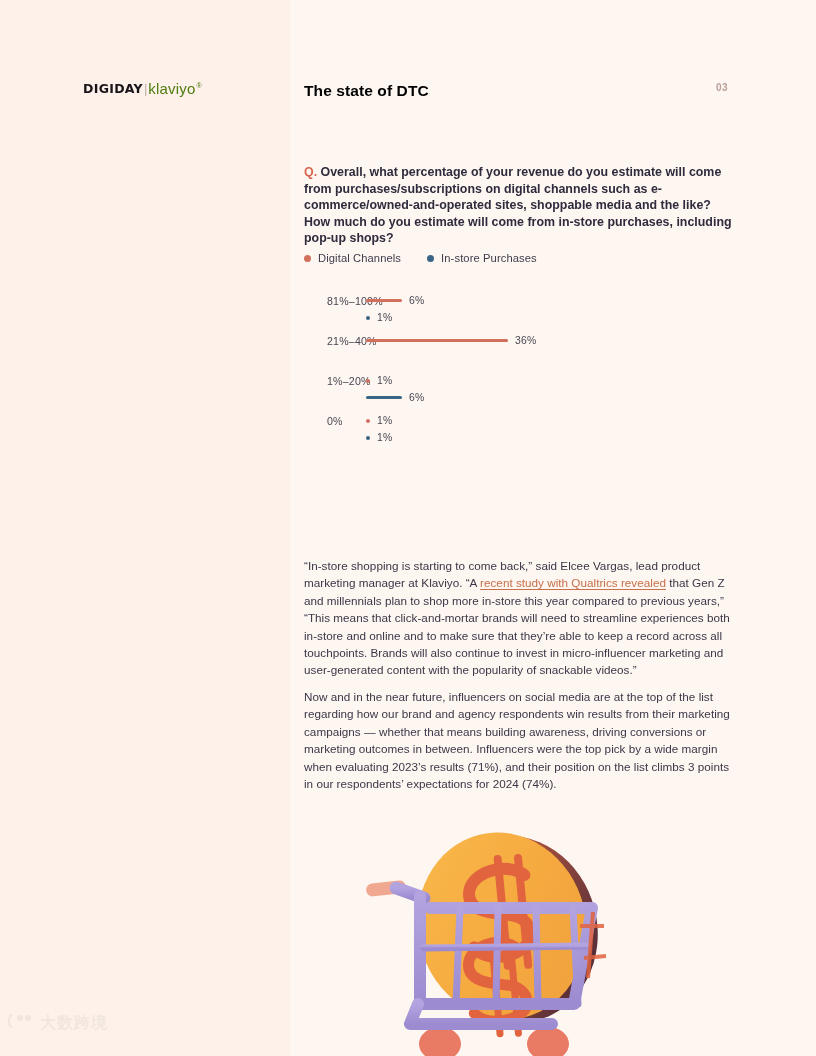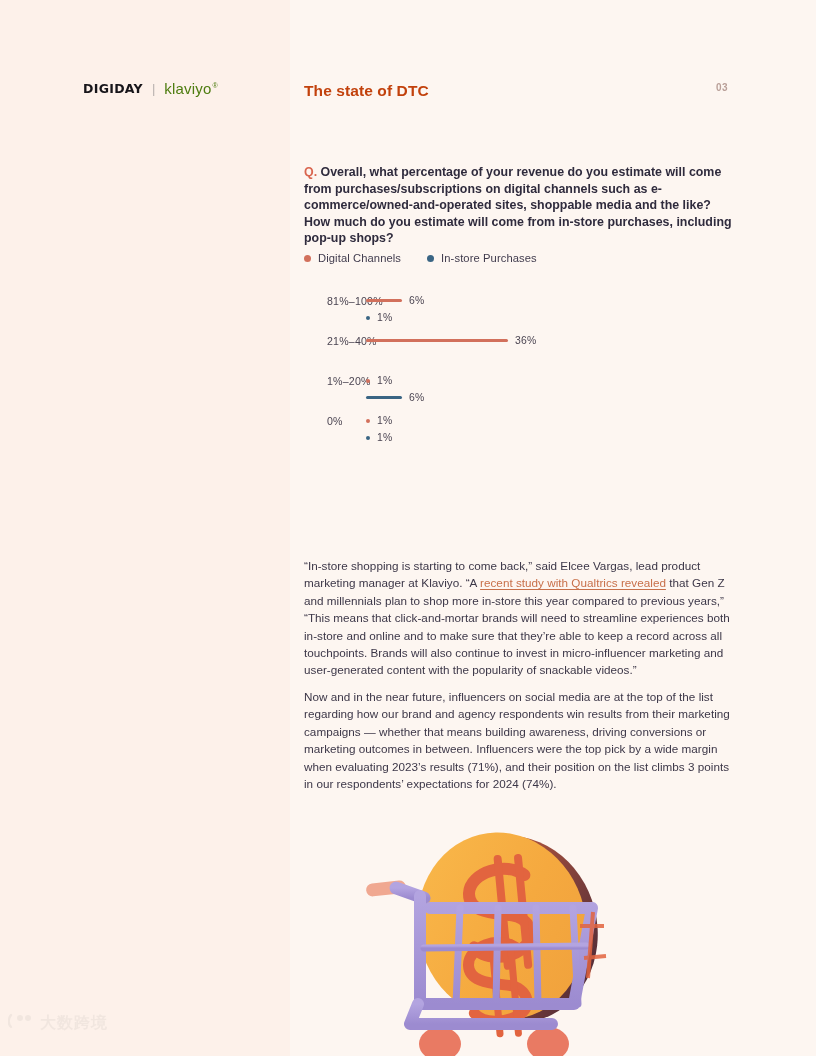--- a/index.html
+++ b/index.html
@@ -19,40 +19,40 @@
   .page-bg-right {
     position:absolute; left:290px; top:0; width:526px; height:1056px;
     background:#fdf6f1;
   }
 
   .sheet { position:absolute; inset:0; }
 
   
   .brandbar {
     position:absolute; left:83px; top:80px;
-    display:flex; align-items:center; gap:9px;
+    display:flex; align-items:center; gap:1px;
   }
   .brand-digiday {
     font-family:"DejaVu Sans", sans-serif;
     font-weight:700; font-size:12.5px; letter-spacing:0.3px;
     color:#17151a;
   }
   .brand-sep { color:#b7b0ae; font-size:13px; font-weight:300; }
   .brand-klaviyo {
     font-family:Liberation Sans, sans-serif;
     font-size:15px; color:#4d7c0f; letter-spacing:0.2px;
     position:relative;
   }
   .brand-klaviyo .tm {
     font-size:7px; vertical-align:super; margin-left:1px;
   }
 
   .doc-title {
     position:absolute; left:304px; top:82px;
-    font-size:15.5px; font-weight:700; color:#c2410c;
+    font-size:15.5px; font-weight:700; color:#000000;
     letter-spacing:0.1px;
   }
   .page-num {
     position:absolute; left:716px; top:82px;
     font-size:10px; color:#b99f98; letter-spacing:0.5px;font-weight:bold;
   }
 
   
   .question {
     position:absolute; left:304px; top:164px; width:428px;

